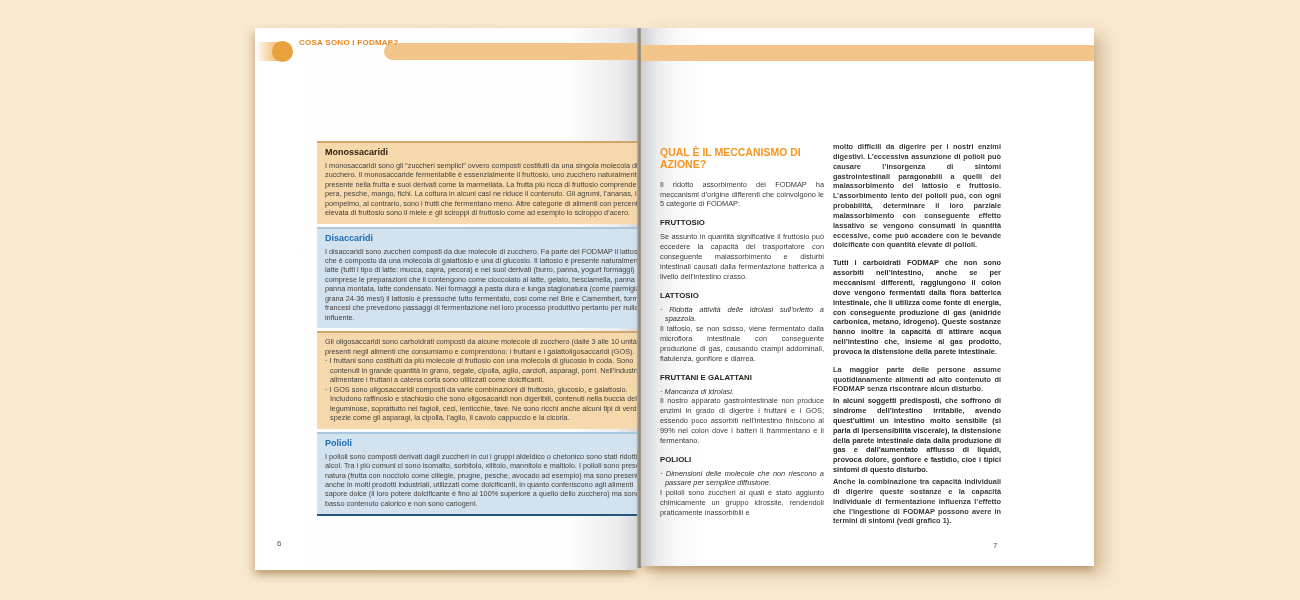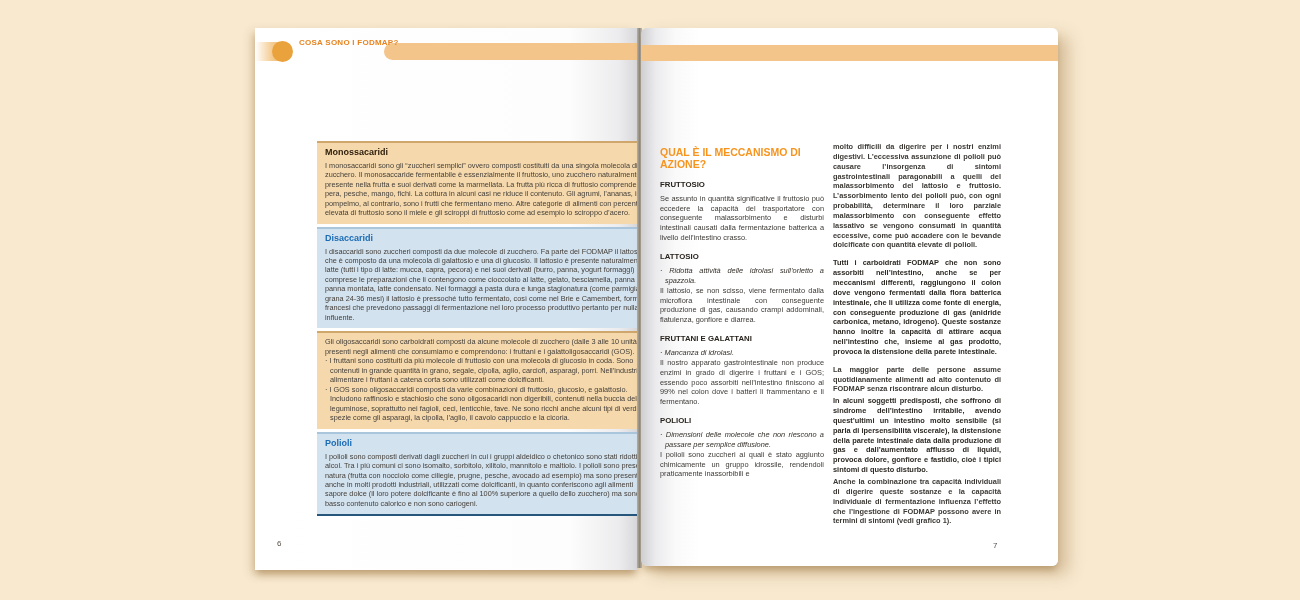--- a/index.html
+++ b/index.html
@@ -10,24 +10,23 @@
     -webkit-font-smoothing:antialiased;
   }
   .book{position:absolute;left:255px;top:28px;width:767px;height:542px;}
   .page{position:absolute;top:0;overflow:hidden;}
   .page-left{
     left:0;width:383px;height:542px;
     background:linear-gradient(to right,#ffffff 0%,#fdfdfd 82%,#ececee 95%,#d7d7d9 100%);
     box-shadow:-3px 4px 9px rgba(150,110,55,.30), 0 6px 7px -2px rgba(150,110,55,.45);
   }
   .page-right{
-    left:386px;width:417px;height:538px;
+    left:386px;width:453px;height:538px;
     background:linear-gradient(to right,#cfcfd2 0%,#ebebed 3.5%,#f9f9fa 8%,#ffffff 14%,#ffffff 100%);
     box-shadow:10px 8px 16px rgba(150,110,55,.35), 0 6px 7px -2px rgba(150,110,55,.45);
-    border-radius:6px;
   }
   .spine-seam{position:absolute;left:382px;top:0;width:5px;height:540px;
     background:linear-gradient(to right,#b9b4aa,#8f8b82,#c2beb5);}
   
   .tab-pill{position:absolute;top:14px;left:0;width:37px;height:19px;border-radius:0 10px 10px 0;
     background:linear-gradient(to right,rgba(236,164,62,0) 0%,rgba(236,164,62,.55) 45%,#eba43e 100%);}
   .tab-dot{position:absolute;top:13px;left:17px;width:21px;height:21px;border-radius:50%;background:#e9a23c;}
   .tab-label{position:absolute;top:10px;left:44px;font-size:8px;font-weight:bold;color:#e8831f;letter-spacing:.25px;white-space:nowrap;}
   .bar-left{position:absolute;top:15px;left:129px;right:0;height:17px;background:#f3c58b;border-radius:9px 0 0 9px;}
   .bar-right{position:absolute;top:17px;left:0;width:100%;height:16px;background:#f3c58b;}
@@ -97,20 +96,21 @@
     <div class="pagenum pn-left">6</div>
   </div>
 
   <div class="spine-seam"></div>
 
   <div class="page page-right">
     <div class="bar-right"></div>
 
     <div class="col col1">
       <h2>QUAL È IL MECCANISMO DI AZIONE?</h2>
+      <p>Il ridotto assorbimento dei FODMAP ha meccanismi d’origine differenti che coinvolgono le 5 categorie di FODMAP:</p>
 
       <div class="sec-title">FRUTTOSIO</div>
       <p>Se assunto in quantità significative il fruttosio può eccedere la capacità del trasportatore con conseguente malassorbimento e disturbi intestinali causati dalla fermentazione batterica a livello dell’intestino crasso.</p>
 
       <div class="sec-title">LATTOSIO</div>
       <p class="sec-mech">· Ridotta attività delle idrolasi sull’orletto a spazzola.</p>
       <p>Il lattosio, se non scisso, viene fermentato dalla microflora intestinale con conseguente produzione di gas, causando crampi addominali, flatulenza, gonfiore e diarrea.</p>
 
       <div class="sec-title">FRUTTANI E GALATTANI</div>
       <p class="sec-mech">· Mancanza di idrolasi.</p>

